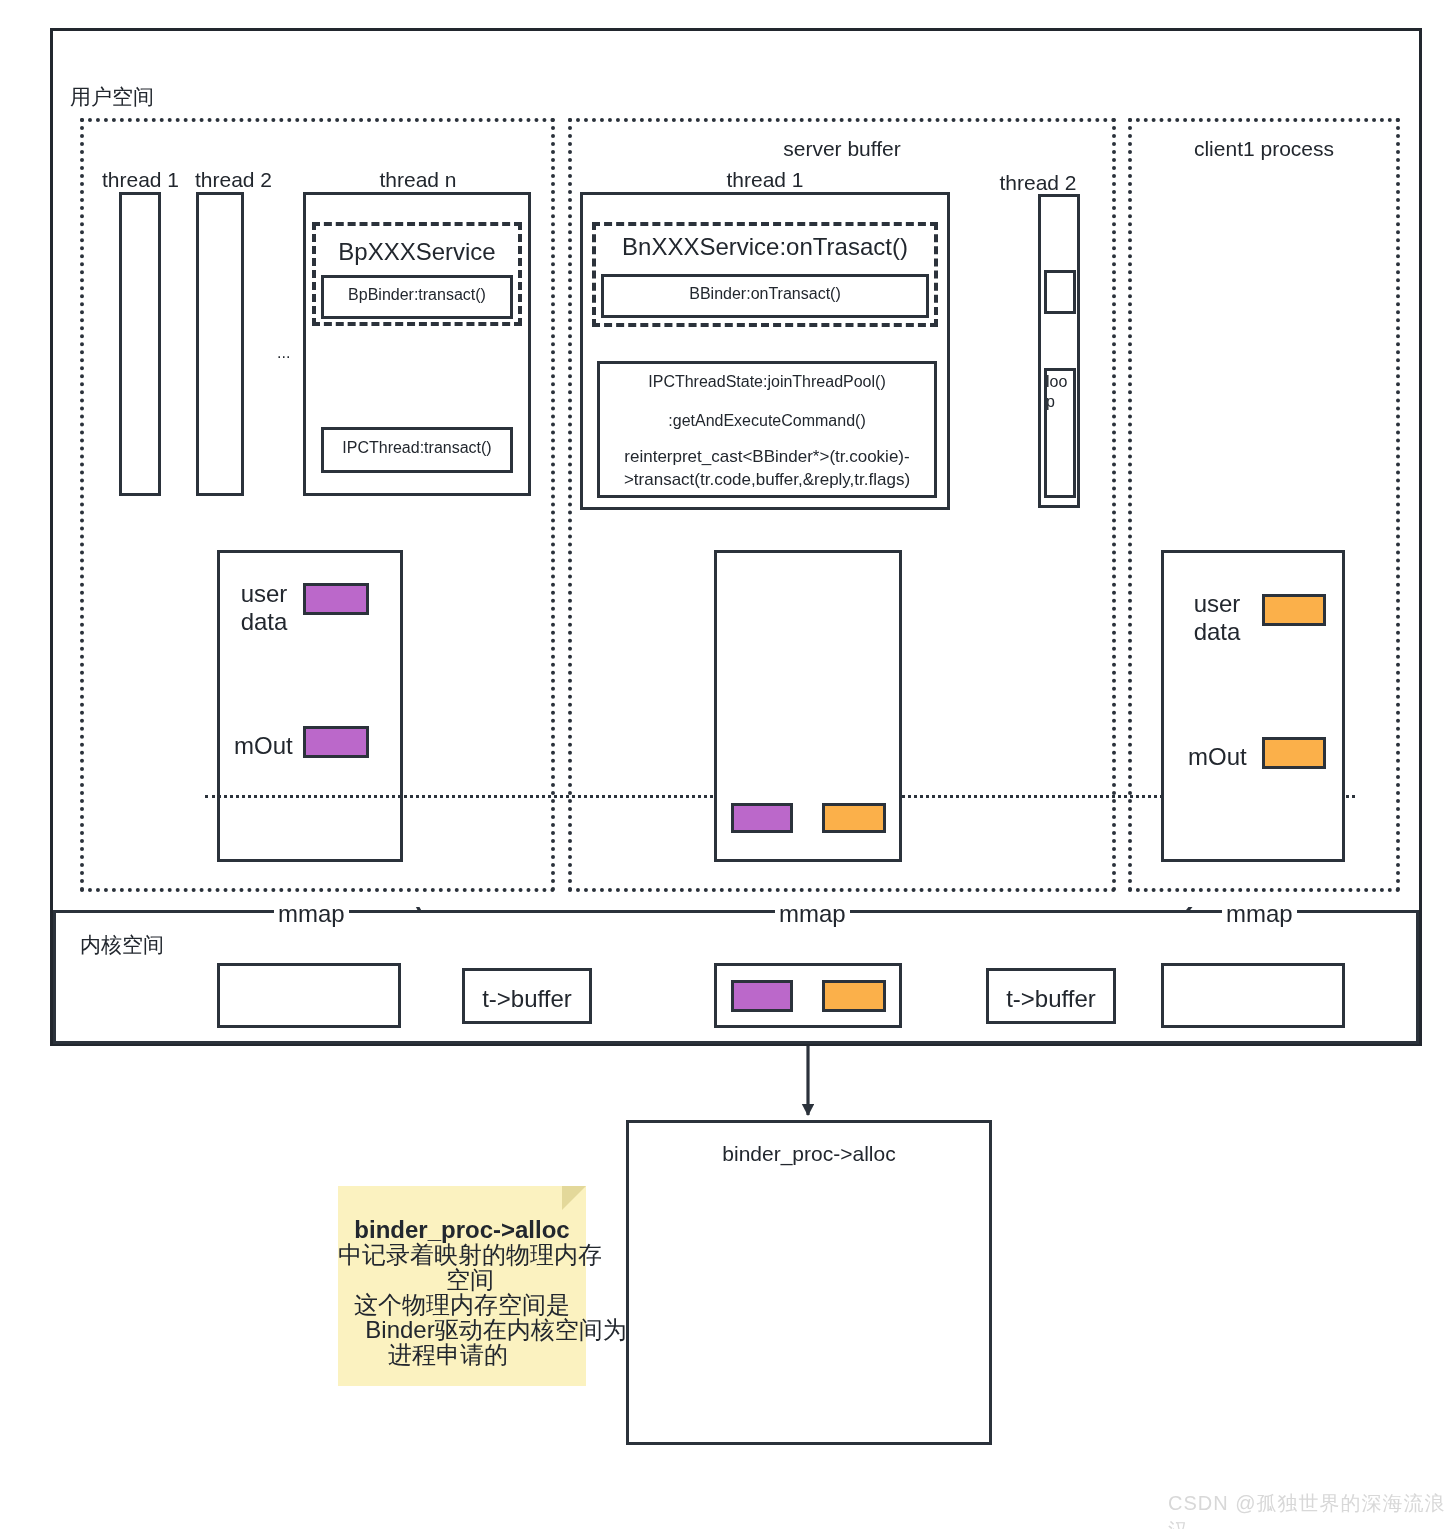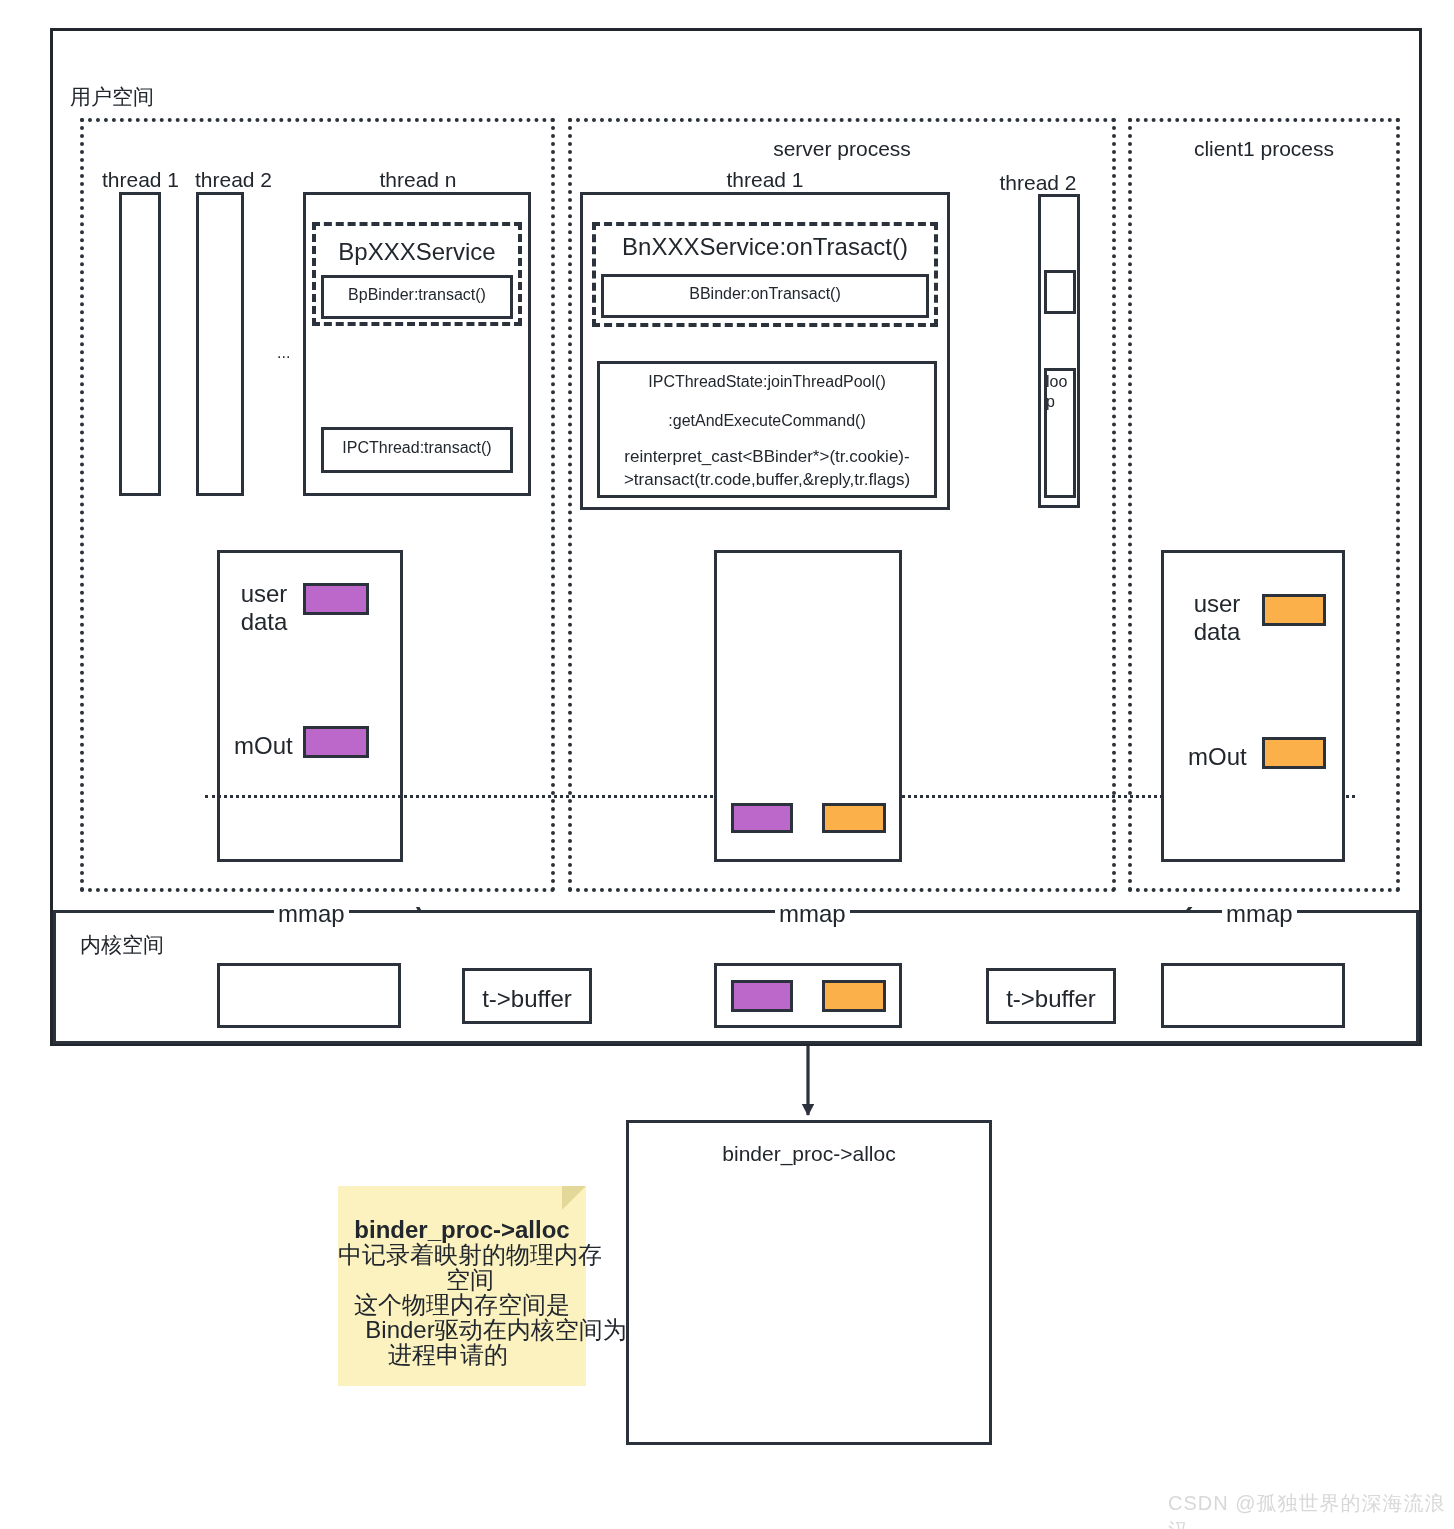--- a/index.html
+++ b/index.html
@@ -124,21 +124,21 @@
   <div class="lbl t19 c" style="left:228px;top:580px;width:72px;white-space:pre-line;">user
 data</div>
   <div class="chip" style="left:303px;top:583px;width:66px;height:32px;background:#bb68ca;"></div>
   <div class="lbl t19" style="left:234px;top:732px;">mOut</div>
   <div class="chip" style="left:303px;top:726px;width:66px;height:32px;background:#bb68ca;"></div>
   <div style="position:absolute;left:205px;top:795px;width:1150px;height:0;border-top:3px dotted #2b323b;"></div>
 
   <div class="lbl t19" style="left:274px;top:900px;background:#fff;padding:0 4px;">mmap</div>
 
   <div class="dotted-box" style="left:568px;top:118px;width:548px;height:774px;"></div>
-  <div class="lbl t20 c" style="left:568px;top:137px;width:548px;">server process</div>
+  <div class="lbl t20 c" style="left:568px;top:137px;width:548px;">server buffer</div>
 
   <div class="lbl t20 c" style="left:580px;top:168px;width:370px;">thread 1</div>
   <div class="solid-box" style="left:580px;top:192px;width:370px;height:318px;"></div>
 
   <div class="dashed-box" style="left:592px;top:222px;width:346px;height:105px;"></div>
   <div class="lbl t19 c" style="left:592px;top:233px;width:346px;">BnXXXService:onTrasact()</div>
   <div class="solid-box" style="left:601px;top:274px;width:328px;height:44px;"></div>
   <div class="lbl t18 c" style="left:601px;top:285px;width:328px;">BBinder:onTransact()</div>
 
   <div class="solid-box" style="left:597px;top:361px;width:340px;height:137px;"></div>

